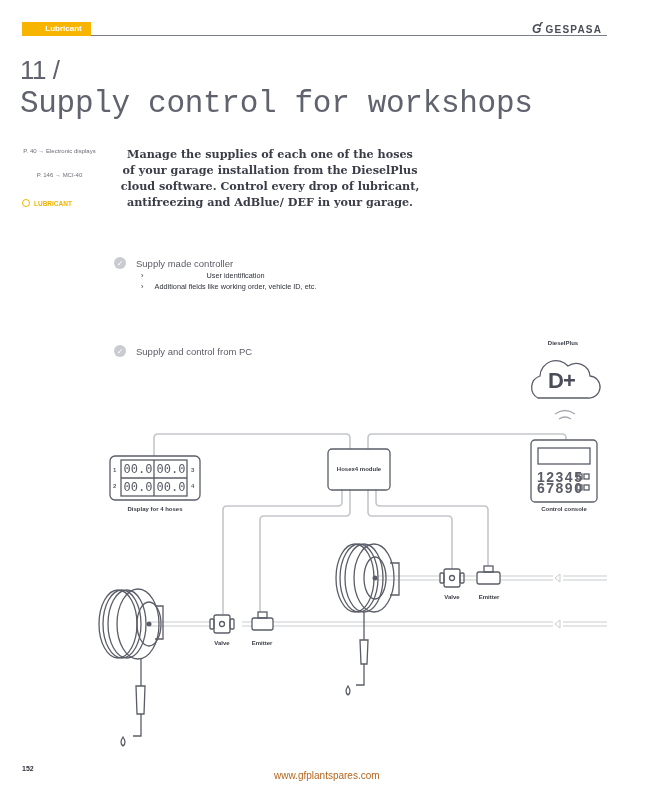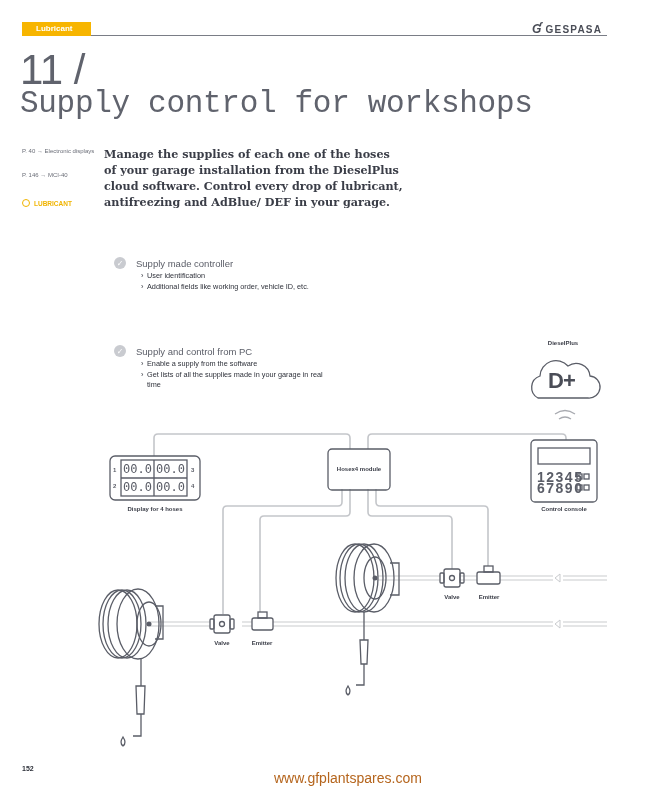--- a/index.html
+++ b/index.html
@@ -1,35 +1,35 @@
 <!DOCTYPE html>
 <html><head>
 <meta charset="utf-8">
 <style>
   html,body{margin:0;padding:0;background:#fff;}
   body{width:651px;height:793px;position:relative;overflow:hidden;font-family:"Liberation Sans",sans-serif;color:#3a3d47;}
-  .abs{position:absolute;}
+  .abs{position:absolute;text-align:center;}
   .tag{left:22px;top:22px;width:69px;height:14px;background:#f7b500;color:#fff;font-size:8px;font-weight:bold;line-height:14px;padding-left:14px;box-sizing:border-box;}
   .rule{left:91px;top:35px;width:516px;height:1px;background:#7a7d86;}
   .logo{left:532px;top:22px;height:14px;display:flex;align-items:center;gap:3px;font-size:10px;font-weight:bold;letter-spacing:1.2px;color:#4a4d57;}
-  .title1{left:20px;top:52px;font-size:42px;font-weight:300;color:#60636d;line-height:36px;letter-spacing:-0.5px;}
+  .title1{left:20px;top:52px;font-size:26px;font-weight:300;color:#60636d;line-height:36px;letter-spacing:-0.5px;}
   .title2{left:20px;top:86px;font-size:31px;color:#60636d;line-height:36px;letter-spacing:-0.3px;font-family:Liberation Mono, monospace;}
   .side{left:22px;font-size:6px;color:#6a6d77;line-height:8px;width:75px;}
   .lub{left:22px;top:199px;font-size:6.5px;font-weight:bold;color:#f0b400;display:flex;align-items:center;gap:4px;}
   .lub .ring{width:8px;height:8px;border:1px solid #f0b400;border-radius:50%;box-sizing:border-box;}
-  .lead{left:104px;top:146px;width:300px;font-family:"DejaVu Serif",serif;font-weight:bold;font-size:11.2px;line-height:16px;color:#3a3d47;}
+  .lead{left:120px;top:146px;width:300px;font-family:"DejaVu Serif",serif;font-weight:bold;font-size:11.2px;line-height:16px;color:#3a3d47;}
   .feat{left:114px;width:210px;}
   .feat .head{display:flex;align-items:center;gap:10px;font-size:9.5px;color:#5a5d67;}
   .chk{width:12px;height:12px;border-radius:50%;background:#c9cbd0;display:flex;align-items:center;justify-content:center;color:#fff;font-size:8px;}
   .feat ul{list-style:none;margin:2px 0 0 27px;padding:0;}
   .feat li{font-size:7.3px;color:#2e313a;line-height:10.5px;padding-left:6px;position:relative;}
   .feat li:before{content:"›";position:absolute;left:0;top:0;}
   .lbl{font-size:6px;font-weight:bold;color:#3a3d47;text-align:center;}
   .pnum{left:22px;top:765px;font-size:7px;font-weight:bold;color:#2e313a;}
-  .url{left:274px;top:770px;font-size:14px;color:#b5651d;}
+  .url{left:274px;top:770px;font-size:10px;color:#b5651d;}
   svg{position:absolute;left:0;top:0;}
 </style>
 </head>
 <body>
 
 <div class="abs tag">Lubricant</div>
 <div class="abs rule"></div>
 <div class="abs logo">
   <span style="font-size:12px;font-style:italic;">Ɠ</span>
   <span>GESPASA</span>
@@ -62,24 +62,20 @@
   <ul>
     <li>User identification</li>
     <li>Additional fields like working order, vehicle ID, etc.</li>
   </ul>
 </div>
 <div class="abs feat" style="top:345px;">
   <div class="head">
       <span class="chk">✓</span>
       <span>Supply and control from PC</span>
     </div>
-  <ul>
-    <li>Enable a supply from the software</li>
-    <li>Get lists of all the supplies made in your garage in real time</li>
-  </ul>
 </div>
 
 <svg width="651" height="793">
   <g fill="none" stroke="#c4c6ca" stroke-width="1.6">
 
     <path d="M154,456 V438 Q154,434 158,434 H346 Q350,434 350,438 V449"></path>
 
     <path d="M368,449 V438 Q368,434 372,434 H562 Q566,434 566,438 V440"></path>
 
     <path d="M342,489 V502 Q342,506 338,506 H227 Q223,506 223,510 V614"></path>

